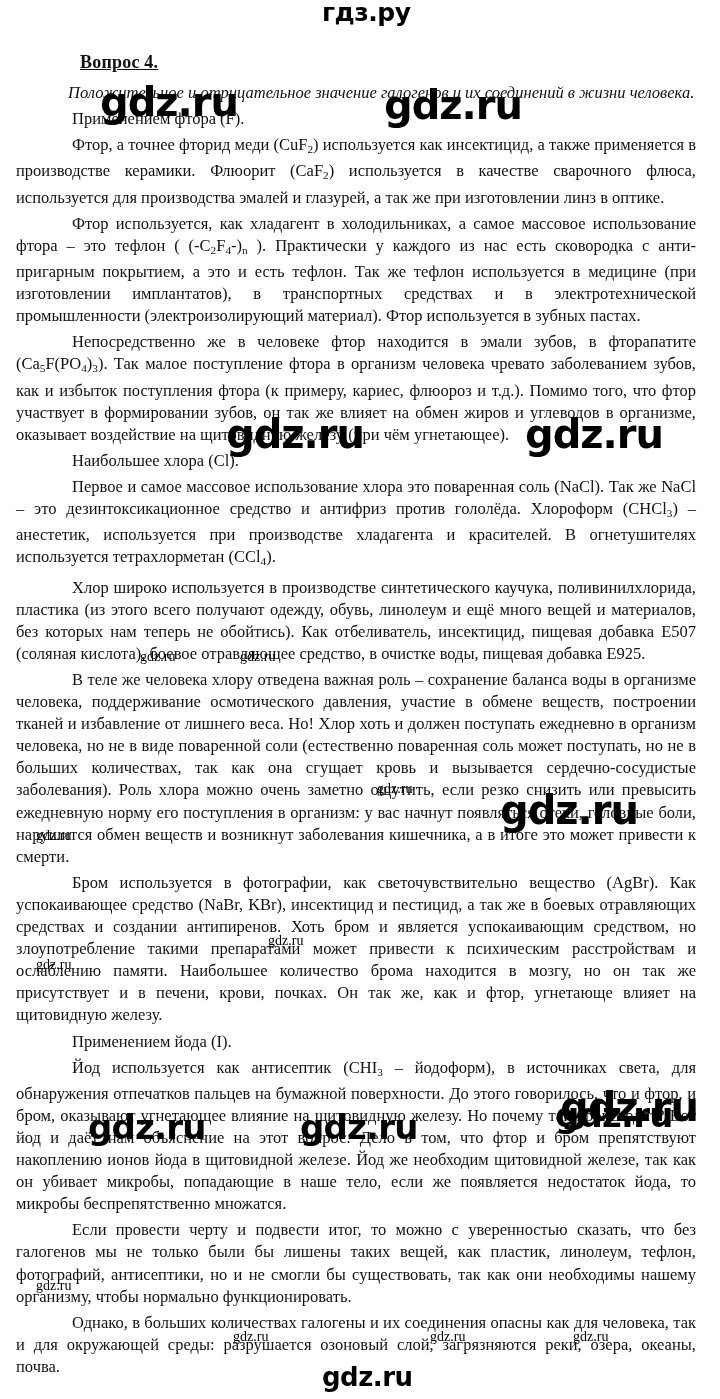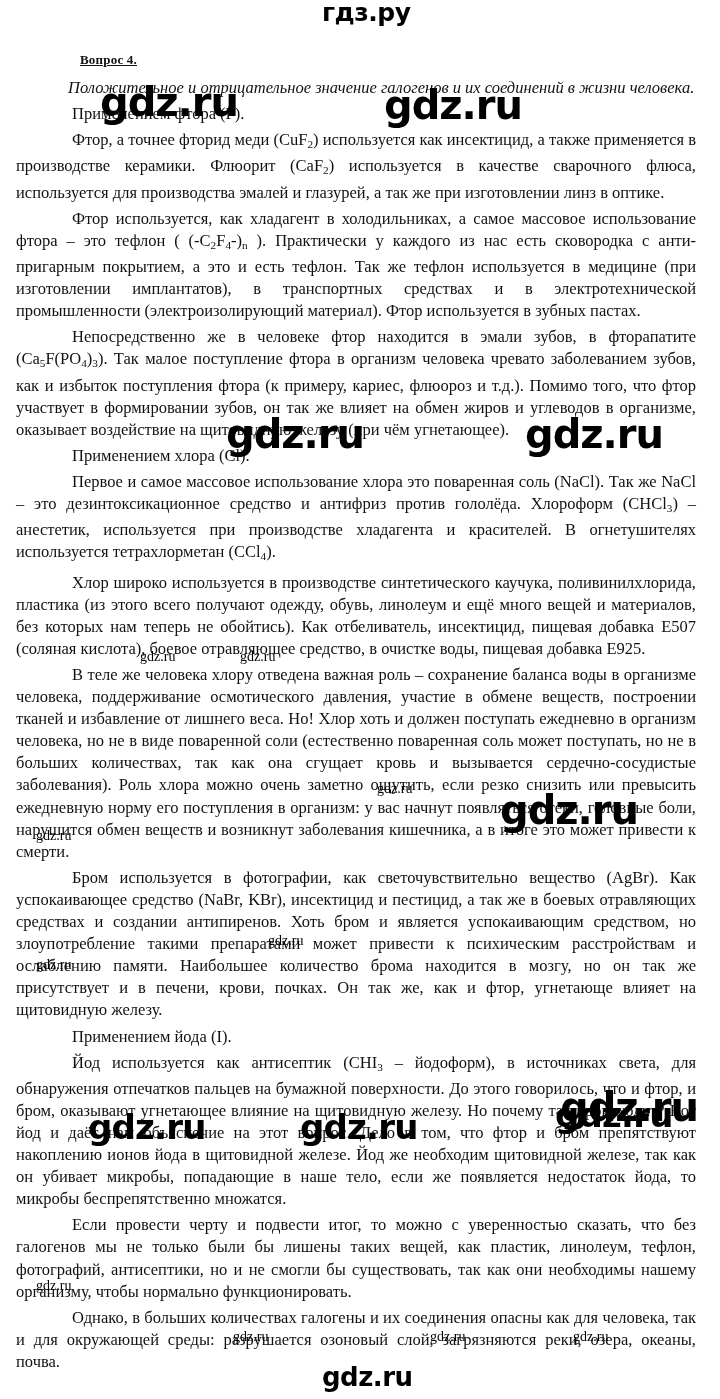--- a/index.html
+++ b/index.html
@@ -36,21 +36,21 @@
   
   .doc {
     position: relative;
     padding: 0 12px 0 12px;
     box-sizing: border-box;
     width: 720px;
   }
 
   .q-title {
     margin: 22px 0 0 68px;
-    font-size: 13px;
+    font-size: 18px;
     font-weight: bold;
     text-decoration: underline;
     letter-spacing: 0.2px;
   }
 
   .subtitle {
     margin: 9px 0 0 0;
     padding: 0 8px 0 0;
     font-style: italic;
     font-size: 16.5px;
@@ -99,21 +99,21 @@
 <div class="doc">
 
   <div class="q-title">Вопрос 4.</div>
 
   <div class="subtitle">Положительное и отрицательное значение галогенов и их соединений в жизни человека.</div>
 
   <p class="body-par tight">Применением фтора (F).</p>
   <p class="body-par">Фтор, а точнее фторид меди (CuF<sub>2</sub>) используется как инсектицид, а также применяется в производстве керамики. Флюорит (CaF<sub>2</sub>) используется в качестве сварочного флюса, используется для производства эмалей и глазурей, а так же при изготовлении линз в оптике.</p>
   <p class="body-par">Фтор используется, как хладагент в холодильниках, а самое массовое использование фтора – это тефлон ( (-C<sub>2</sub>F<sub>4</sub>-)<sub>n</sub> ). Практически у каждого из нас есть сковородка с анти-пригарным покрытием, а это и есть тефлон. Так же тефлон используется в медицине (при изготовлении имплантатов), в транспортных средствах и в электротехнической промышленности (электроизолирующий материал). Фтор используется в зубных пастах.</p>
   <p class="body-par">Непосредственно же в человеке фтор находится в эмали зубов, в фторапатите (Ca<sub>5</sub>F(PO<sub>4</sub>)<sub>3</sub>). Так малое поступление фтора в организм человека чревато заболеванием зубов, как и избыток поступления фтора (к примеру, кариес, флюороз и т.д.). Помимо того, что фтор участвует в формировании зубов, он так же влияет на обмен жиров и углеводов в организме, оказывает воздействие на щитовидную железу (при чём угнетающее).</p>
-  <p class="body-par tight">Применением хлора (Cl).</p>
+  <p class="body-par tight">Наибольшее хлора (Cl).</p>
   <p class="body-par">Первое и самое массовое использование хлора это поваренная соль (NaCl). Так же NaCl – это дезинтоксикационное средство и антифриз против гололёда. Хлороформ (CHCl<sub>3</sub>) – анестетик, используется при производстве хладагента и красителей. В огнетушителях используется тетрахлорметан (CCl<sub>4</sub>).</p>
   <p class="body-par">Хлор широко используется в производстве синтетического каучука, поливинилхлорида, пластика (из этого всего получают одежду, обувь, линолеум и ещё много вещей и материалов, без которых нам теперь не обойтись). Как отбеливатель, инсектицид, пищевая добавка Е507 (соляная кислота), боевое отравляющее средство, в очистке воды, пищевая добавка Е925.</p>
   <p class="body-par">В теле же человека хлору отведена важная роль – сохранение баланса воды в организме человека, поддерживание осмотического давления, участие в обмене веществ, построении тканей и избавление от лишнего веса. Но! Хлор хоть и должен поступать ежедневно в организм человека, но не в виде поваренной соли (естественно поваренная соль может поступать, но не в больших количествах, так как она сгущает кровь и вызывается сердечно-сосудистые заболевания). Роль хлора можно очень заметно ощутить, если резко снизить или превысить ежедневную норму его поступления в организм: у вас начнут появляться отеки, головные боли, нарушится обмен веществ и возникнут заболевания кишечника, а в итоге это может привести к смерти.</p>
   <p class="body-par">Бром используется в фотографии, как светочувствительно вещество (AgBr). Как успокаивающее средство (NaBr, KBr), инсектицид и пестицид, а так же в боевых отравляющих средствах и создании антипиренов. Хоть бром и является успокаивающим средством, но злоупотребление такими препаратами может привести к психическим расстройствам и ослаблению памяти. Наибольшее количество брома находится в мозгу, но он так же присутствует и в печени, крови, почках. Он так же, как и фтор, угнетающе влияет на щитовидную железу.</p>
   <p class="body-par tight">Применением йода (I).</p>
   <p class="body-par">Йод используется как антисептик (CHI<sub>3</sub> – йодоформ), в источниках света, для обнаружения отпечатков пальцев на бумажной поверхности. До этого говорилось, что и фтор, и бром, оказывают угнетающее влияние на щитовидную железу. Но почему так происходит? Вот йод и даёт нам объяснение на этот вопрос. Дело в том, что фтор и бром препятствуют накоплению ионов йода в щитовидной железе. Йод же необходим щитовидной железе, так как он убивает микробы, попадающие в наше тело, если же появляется недостаток йода, то микробы беспрепятственно множатся.</p>
   <p class="body-par">Если провести черту и подвести итог, то можно с уверенностью сказать, что без галогенов мы не только были бы лишены таких вещей, как пластик, линолеум, тефлон, фотографий, антисептики, но и не смогли бы существовать, так как они необходимы нашему организму, чтобы нормально функционировать.</p>
   <p class="body-par">Однако, в больших количествах галогены и их соединения опасны как для человека, так и для окружающей среды: разрушается озоновый слой, загрязняются реки, озера, океаны, почва.</p>
 
 </div>

